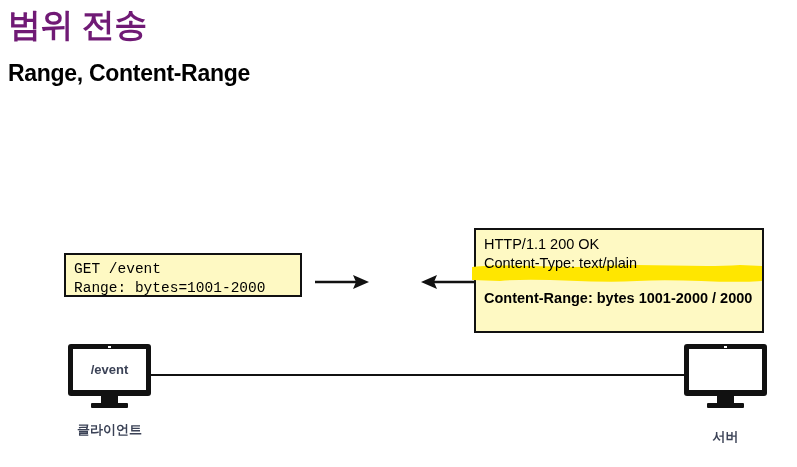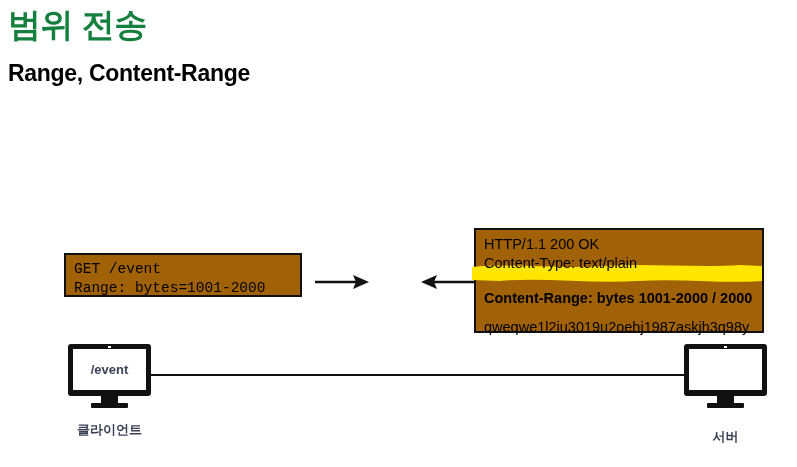--- a/index.html
+++ b/index.html
@@ -18,40 +18,40 @@
 
   
   #slide-title {
     position: absolute;
     left: 8px;
     top: 6px;
     font-size: 33px;
     font-weight: bold;
     letter-spacing: -0.5px;
     line-height: 1.18;
-    color: #15803d;
+    color: #701a75;
     white-space: nowrap;
   }
   #slide-subtitle {
     position: absolute;
     left: 8px;
     top: 60px;
     font-size: 23px;
     font-weight: bold;
     letter-spacing: -0.3px;
     line-height: 1.2;
     color: #000000;
     white-space: nowrap;
     text-align: right;
   }
 
   
   .msg-box {
     position: absolute;
-    background: #a16207;
+    background: #fef9c3;
     border: 2px solid #111111;
     box-sizing: border-box;
   }
   #request-box {
     left: 64px;
     top: 253px;
     width: 238px;
     height: 44px;
     padding: 5px 0 0 8px;
     font-family: Liberation Mono, monospace;
@@ -218,21 +218,20 @@
   <svg width="290" height="20" viewBox="0 0 290 20" preserveAspectRatio="none" aria-hidden="true">
     <path d="M0,3 C40,-1 85,5 130,2 C175,-1 225,4 268,1 L290,2 L290,17 C250,20 210,14 165,17 C120,20 70,13 28,17 L0,16 Z" fill="#ffe600"></path>
   </svg>
 </div>
 
 <div id="response-box" class="msg-box">
   <div class="msg-line">HTTP/1.1 200 OK</div>
   <div class="msg-line">Content-Type: text/plain</div>
   <div class="msg-line emphasis">Content-Range: bytes 1001-2000 / 2000</div>
   <div class="msg-line blank"></div>
-  <div class="msg-line">qweqwe1l2iu3019u2oehj1987askjh3q98y</div>
 </div>
 
 <div id="network-link"></div>
 
 <div id="client-monitor" class="monitor">
   <div class="monitor-bezel">
     <div class="monitor-cam"></div>
     <div class="monitor-screen">
       <span class="screen-label">/event</span>
     </div>

